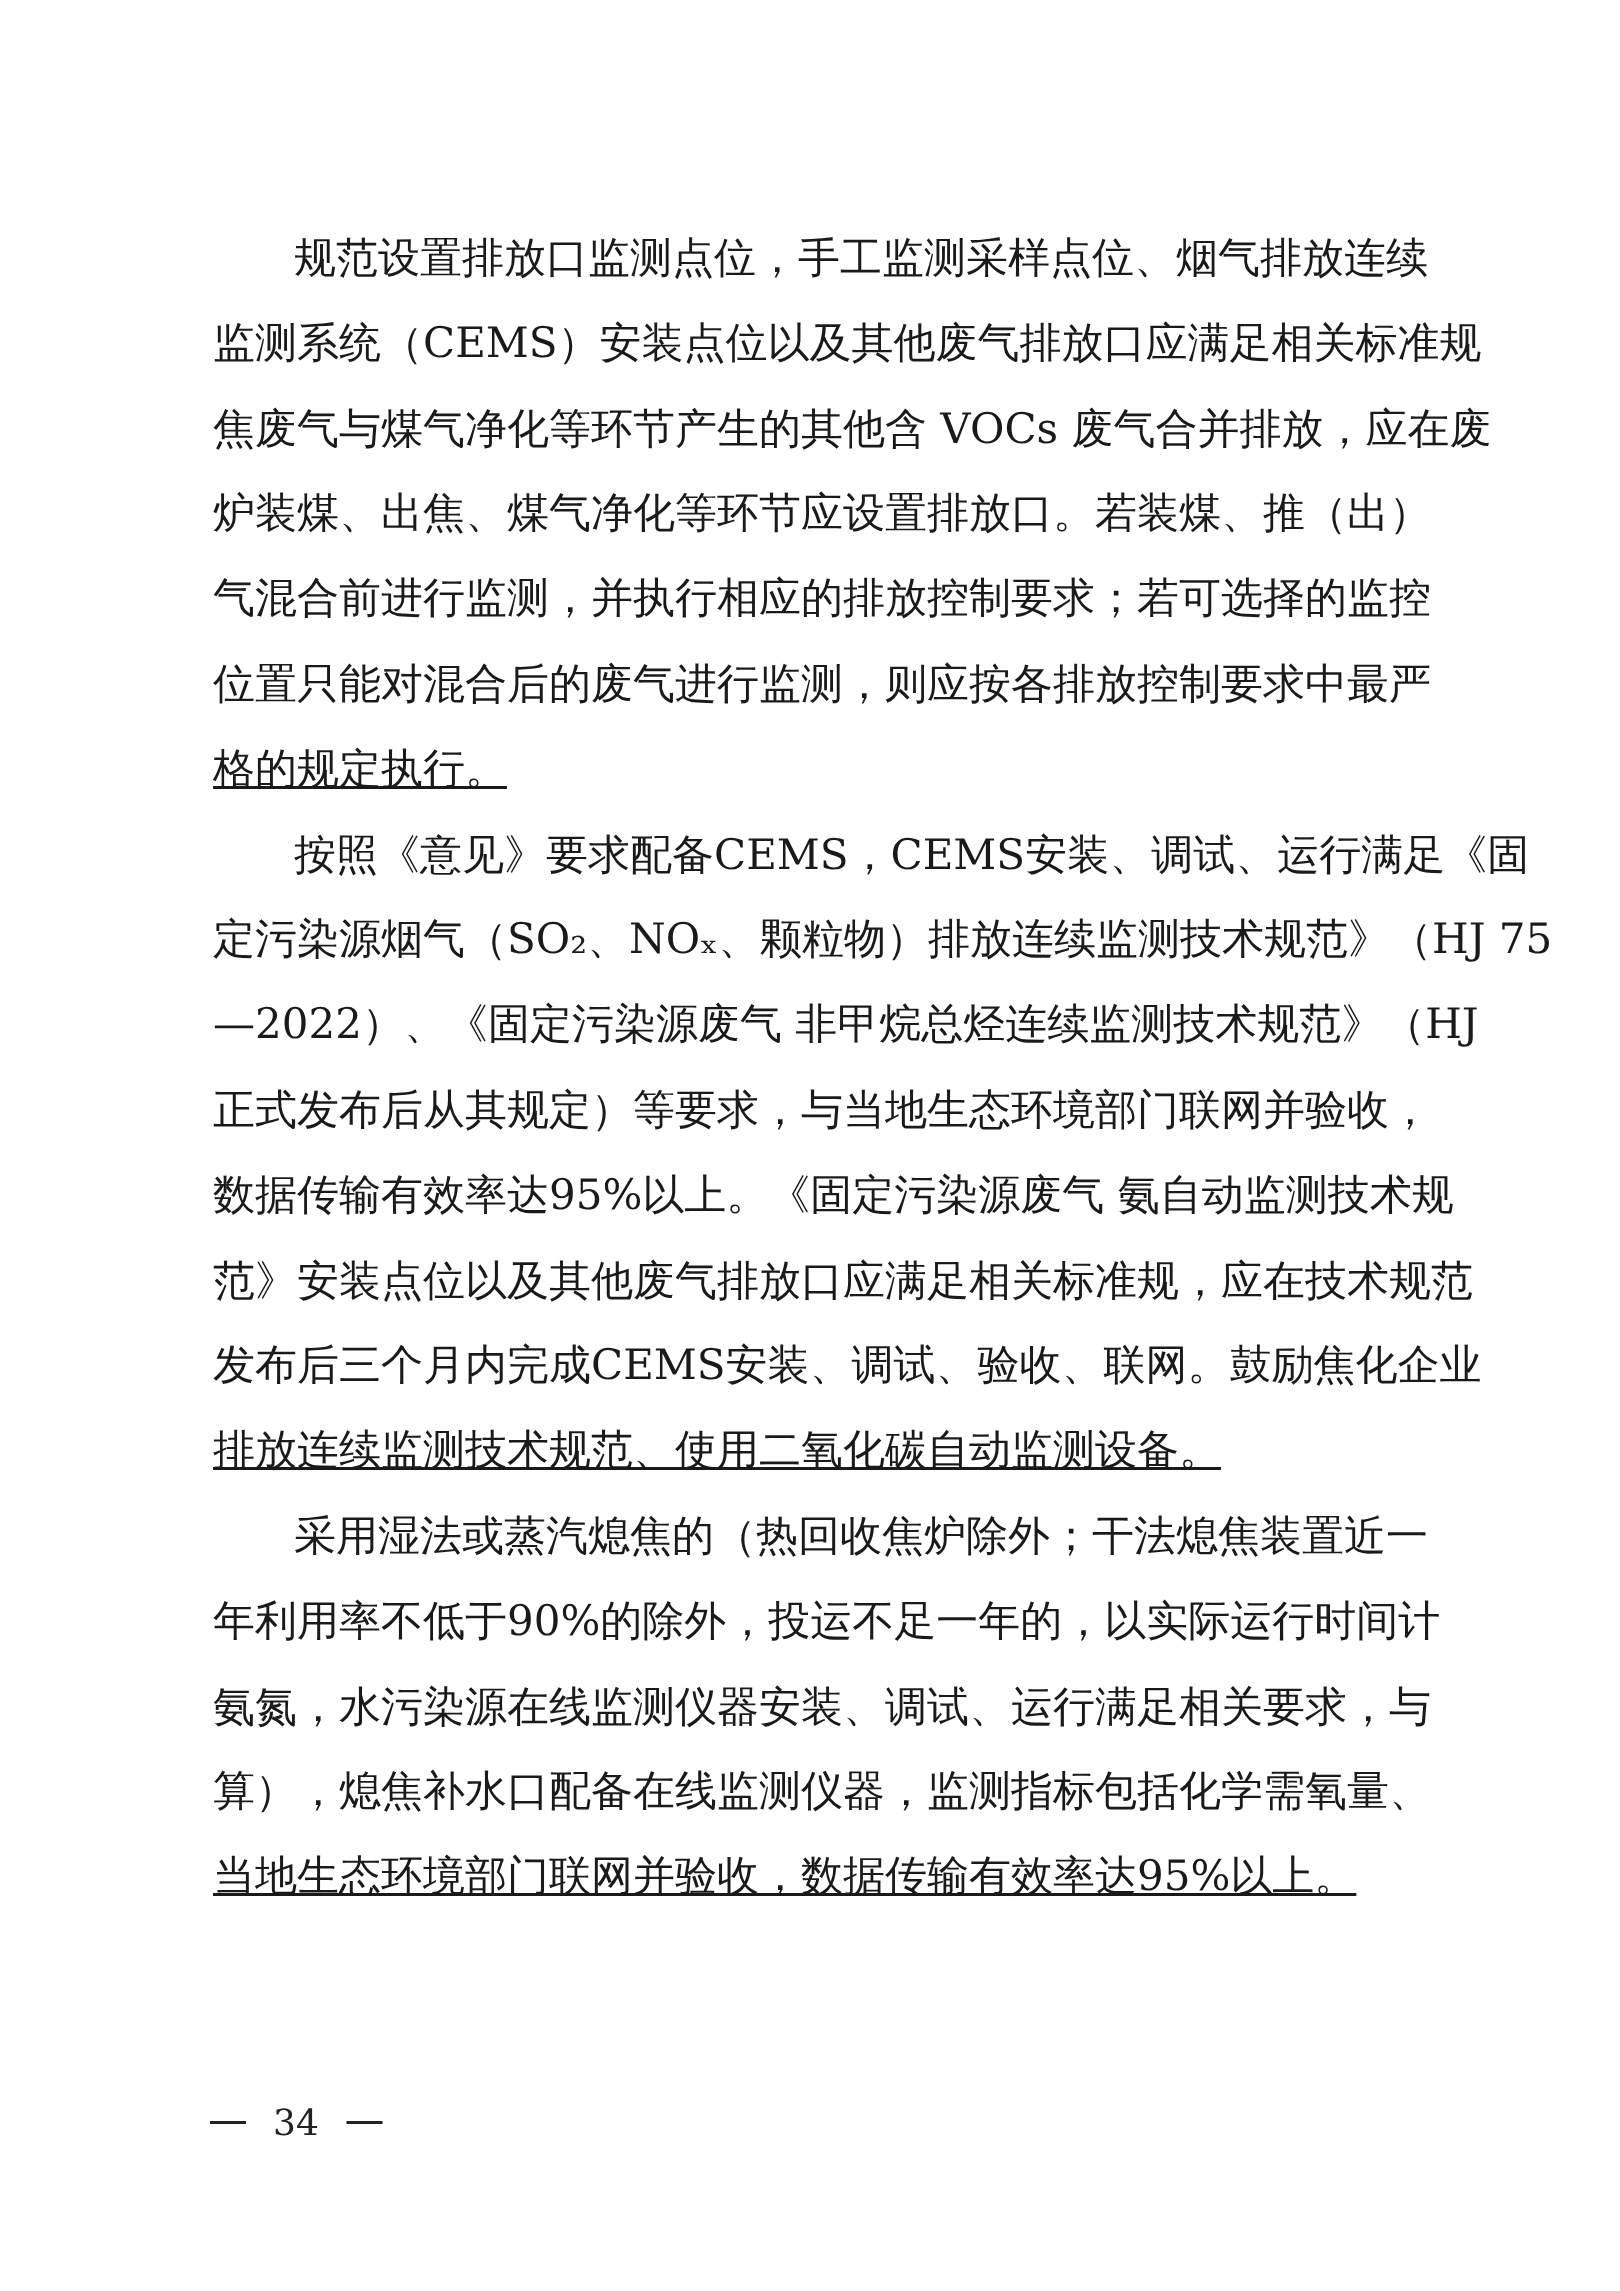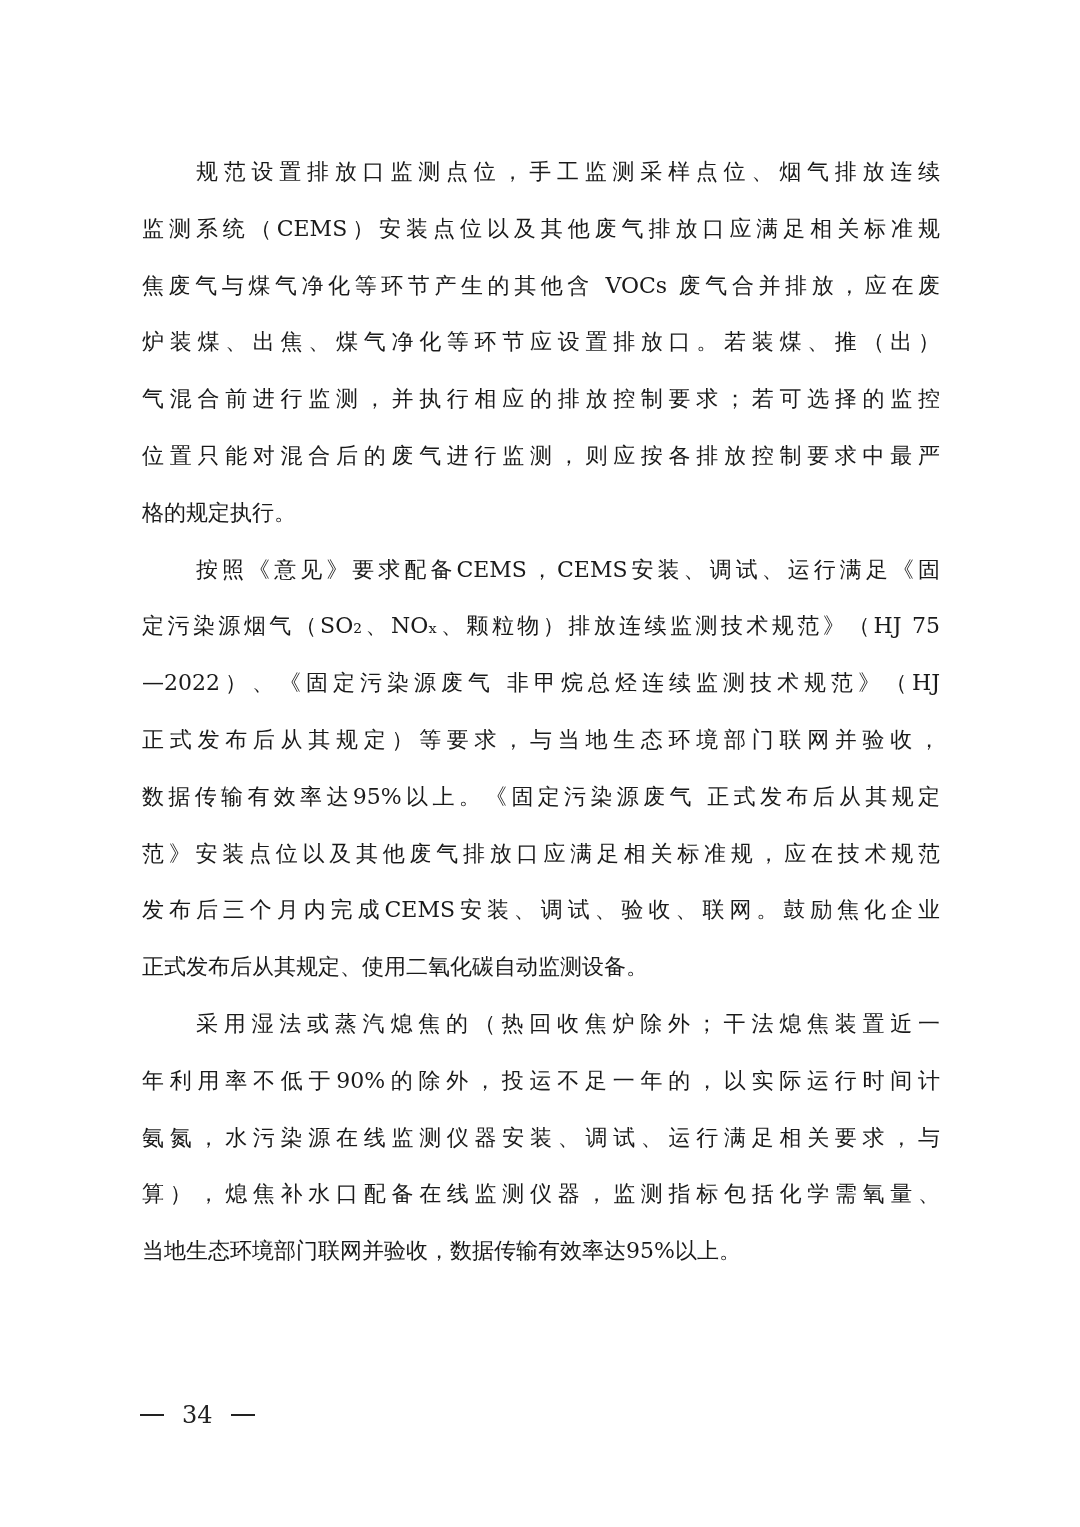--- a/index.html
+++ b/index.html
@@ -25,31 +25,32 @@
     }
     .content {
       position: absolute;
       left: 142px;
       top: 150px;
       width: 798px;
     }
     .line {
       height: 56.8px;
       line-height: 44px;
-      font-size: 22px;
+      font-size: 28px;
       white-space: nowrap;
       text-align: justify;
       text-align-last: justify;
       letter-spacing: 0;
     }
     .line.indent {
       padding-left: 54px;
     }
     .line.last {
       text-align-last: left;
+      text-decoration: underline;
     }
     .footer {
       position: absolute;
       left: 140px;
       top: 1398px;
       font-size: 24px;
       line-height: 34px;
       display: flex;
       align-items: center;
       gap: 18px;
@@ -77,24 +78,24 @@
       <div class="line">气混合前进行监测，并执行相应的排放控制要求；若可选择的监控</div>
       <div class="line">位置只能对混合后的废气进行监测，则应按各排放控制要求中最严</div>
       <div class="line last">格的规定执行。</div>
     </div>
 
     <div>
       <div class="line indent">按照《意见》要求配备CEMS，CEMS安装、调试、运行满足《固</div>
       <div class="line">定污染源烟气（SO₂、NOₓ、颗粒物）排放连续监测技术规范》（HJ 75</div>
       <div class="line">—2022）、《固定污染源废气 非甲烷总烃连续监测技术规范》（HJ</div>
       <div class="line">正式发布后从其规定）等要求，与当地生态环境部门联网并验收，</div>
-      <div class="line">数据传输有效率达95%以上。《固定污染源废气 正式发布后从其规定</div>
+      <div class="line">数据传输有效率达95%以上。《固定污染源废气 氨自动监测技术规</div>
       <div class="line">范》安装点位以及其他废气排放口应满足相关标准规，应在技术规范</div>
       <div class="line">发布后三个月内完成CEMS安装、调试、验收、联网。鼓励焦化企业</div>
-      <div class="line last">正式发布后从其规定、使用二氧化碳自动监测设备。</div>
+      <div class="line last">排放连续监测技术规范、使用二氧化碳自动监测设备。</div>
     </div>
 
     <div>
       <div class="line indent">采用湿法或蒸汽熄焦的（热回收焦炉除外；干法熄焦装置近一</div>
       <div class="line">年利用率不低于90%的除外，投运不足一年的，以实际运行时间计</div>
       <div class="line">氨氮，水污染源在线监测仪器安装、调试、运行满足相关要求，与</div>
       <div class="line">算），熄焦补水口配备在线监测仪器，监测指标包括化学需氧量、</div>
       <div class="line last">当地生态环境部门联网并验收，数据传输有效率达95%以上。</div>
     </div>
 

